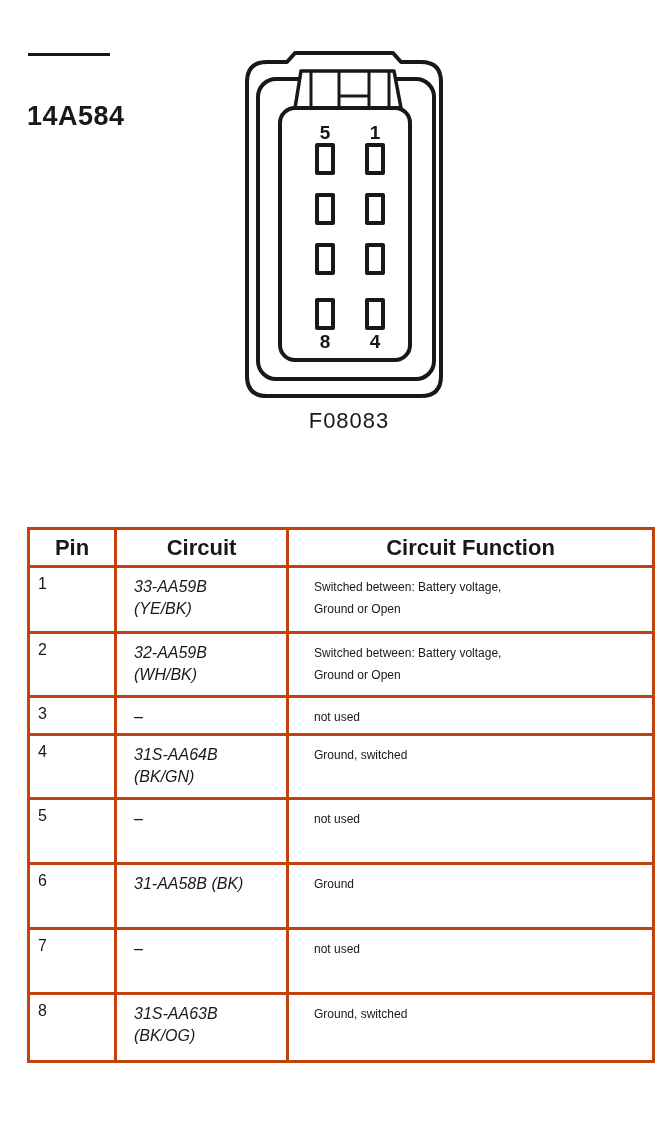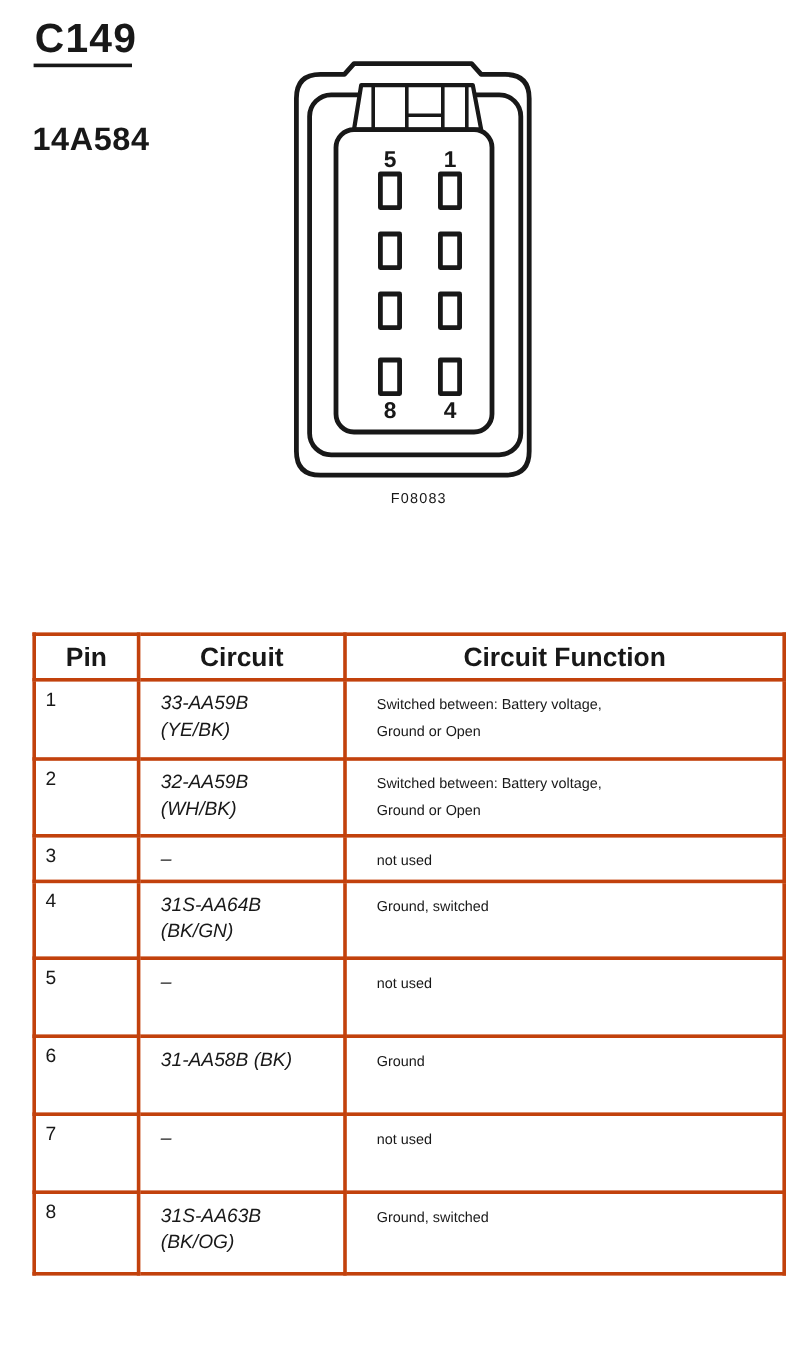--- a/index.html
+++ b/index.html
@@ -23,21 +23,21 @@
     font-size:27px; font-weight:bold; letter-spacing:0.5px; line-height:30px;margin-top:19px;
   }
   .component-block {
     position:absolute; left:27px; top:131px;
     font-size:16px; line-height:18px;
   }
   .figure { position:absolute; left:243px; top:50px; width:212px; }
   .figure svg { display:block; }
   .figure-caption {
     position:absolute; left:243px; top:408px; width:212px;
-    text-align:center; font-size:12px; letter-spacing:1px;
+    text-align:center; font-size:22px; letter-spacing:1px;
   }
   table.pinout {
     position:absolute; left:27px; top:527px; width:625px;
     border-collapse:collapse; table-layout:fixed;
   }
   table.pinout col.c1 { width:87px; }
   table.pinout col.c2 { width:172px; }
   table.pinout col.c3 { width:366px; }
   table.pinout th, table.pinout td {
     border:3px solid #c2410c; vertical-align:top;
@@ -50,21 +50,20 @@
   td.circ-cell { padding:8px 0 0 17px; font-size:16px; line-height:22px;font-style:italic; }
   td.func-cell { padding:8px 8px 0 25px; font-size:12px; line-height:22px; }
   .cell-line { display:block; }
   .cell-line:empty { display:none; }
 </style>
 </head>
 <body>
 
 <div class="page">
 
-  <div class="connector-id">C149</div>
   <div class="title-underline"></div>
 
   <div class="part-number">14A584</div>
 
 
   <div class="figure">
     <svg width="212" height="358" viewBox="0 0 212 358">
       <g fill="none" stroke="#181818" stroke-width="4" stroke-linejoin="round">
         <path d="M 24 12 H 44 L 52 3 H 150 L 158 12 H 178 Q 198 12 198 32 V 326 Q 198 346 178 346 H 24 Q 4 346 4 326 V 32 Q 4 12 24 12 Z"></path>
         <rect x="15" y="29" width="176" height="300" rx="18"></rect>

